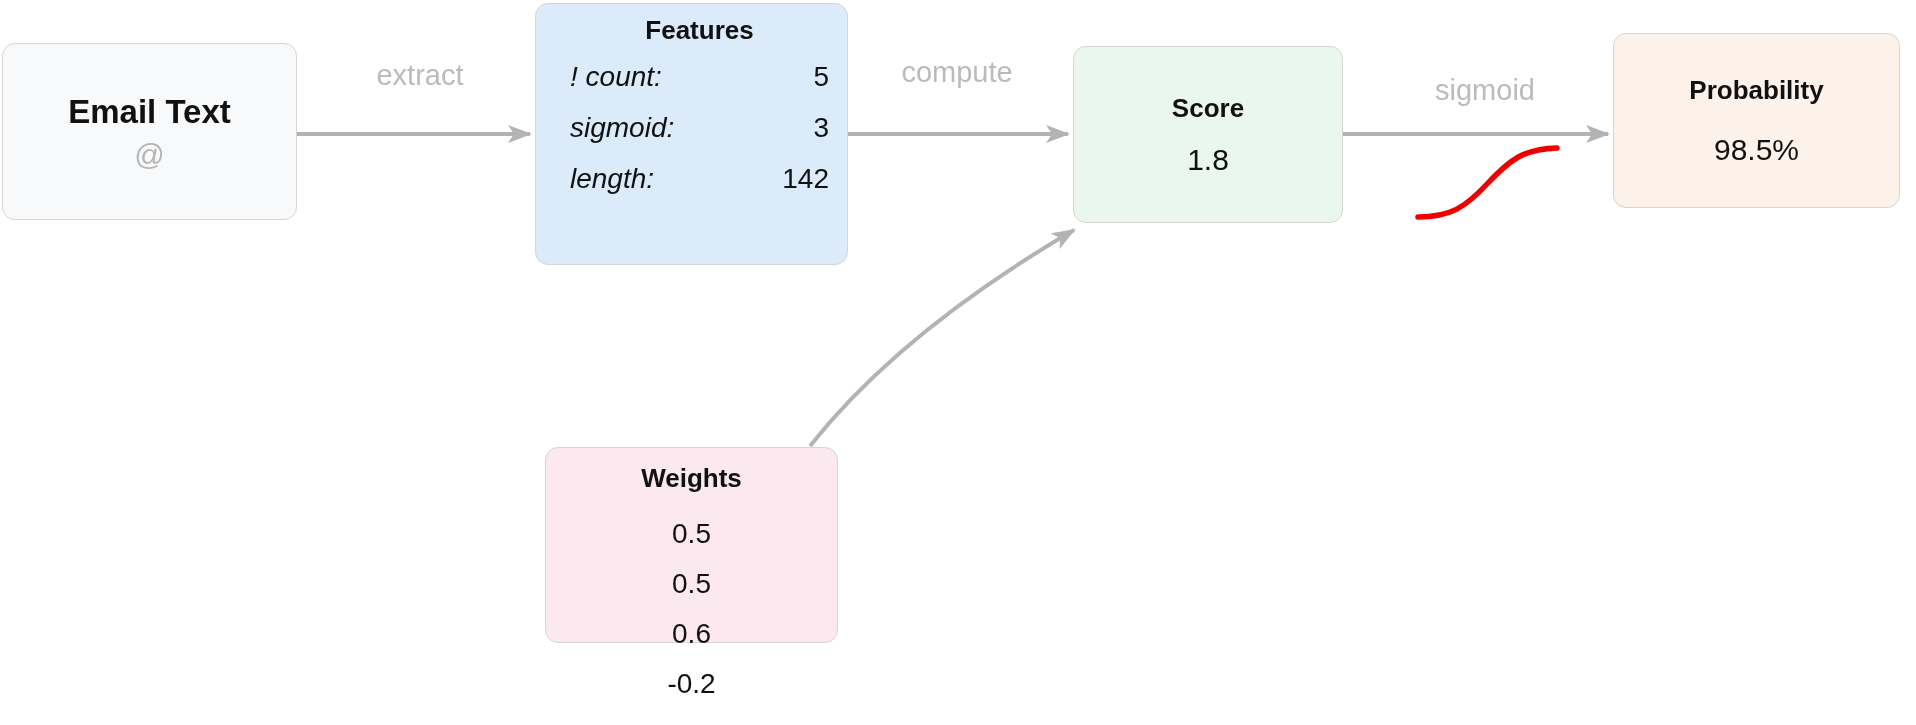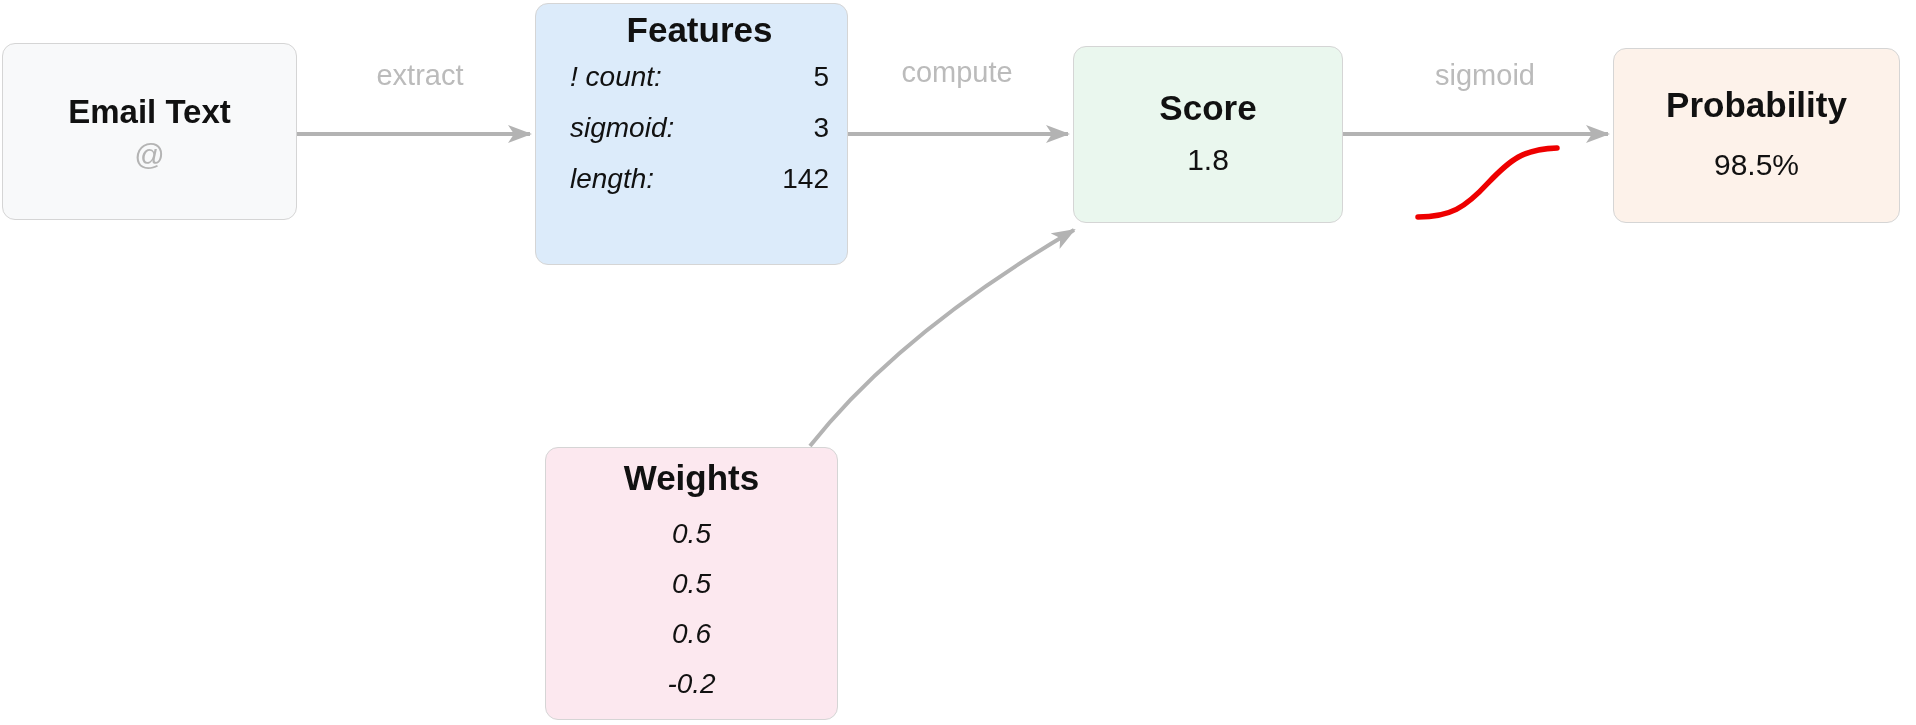--- a/index.html
+++ b/index.html
@@ -7,53 +7,53 @@
     --probability-fill:#fdf2ea; --weights-fill:#fce8ef;
     --node-border:#d5d5d5; --arrow:#b3b3b3; --edge-label:#bbbbbb;
     --sigmoid-curve:#ee0000; --text:#111111; --muted:#b4b4b4;
   }
   *{margin:0;padding:0;box-sizing:border-box;}
   html,body{background:#ffffff;}
   body{font-family:"Liberation Sans","DejaVu Sans",sans-serif;color:var(--text);}
   .canvas{position:relative;width:1916px;height:725px;background:#ffffff;overflow:hidden;}
   .node{position:absolute;border:1.5px solid var(--node-border);border-radius:13px;}
   .node-center{display:flex;flex-direction:column;align-items:center;justify-content:center;text-align:center;}
-  .node-title{font-weight:bold;font-size:35px;line-height:40px;color:var(--text);}
+  .node-title{font-weight:bold;font-size:26px;line-height:40px;color:var(--text);}
   .node-value{font-size:30px;line-height:44px;color:var(--text);}
 
   
   .email{left:2px;top:43px;width:295px;height:177px;background:var(--email-fill);gap:6px;}
   .email .node-title{font-size:33px;}
   .email-at{font-size:30px;line-height:34px;color:var(--muted);}
 
   
   .features{left:535px;top:3px;width:313px;height:262px;background:var(--features-fill);padding:5px 18px 8px 34px;}
   .features .node-title{display:block;text-align:center;line-height:42px;}
   .feature-rows{margin-top:0;}
   .feature-row{display:flex;justify-content:space-between;font-size:28px;line-height:51px;}
   .feature-label{text-align:left;font-style:italic;}
   .feature-value{text-align:right;}
 
   
   .score{left:1073px;top:46px;width:270px;height:177px;background:var(--score-fill);gap:10px;}
 
   
-  .probability{left:1613px;top:48px;width:287px;height:175px;background:var(--probability-fill);gap:18px;}
+  .probability{left:1613px;top:33px;width:287px;height:175px;background:var(--probability-fill);gap:18px;}
 
   
-  .weights{left:545px;top:447px;width:293px;height:273px;background:var(--weights-fill);padding-top:9px;text-align:center;}
+  .weights{left:545px;top:447px;width:293px;height:196px;background:var(--weights-fill);padding-top:9px;text-align:center;}
   .weights .node-title{line-height:42px;}
-  .weight-rows{margin-top:10px;font-style:italic;}
+  .weight-rows{margin-top:10px;}
   .weight-value{font-size:28px;line-height:50px;}
 
   
   .edge-label{position:absolute;transform:translate(-50%,-50%);font-size:29px;color:var(--edge-label);white-space:nowrap;}
   .lbl-extract{left:420px;top:75px;}
   .lbl-compute{left:957px;top:72px;}
-  .lbl-sigmoid{left:1485px;top:75px;}
+  .lbl-sigmoid{left:1485px;top:90px;}
 
   
   .overlay{position:absolute;left:0;top:0;width:1916px;height:725px;pointer-events:none;}
   .arrow-line{stroke:var(--arrow);stroke-width:4;fill:none;}
   .arrowhead{fill:var(--arrow);}
   .sigmoid-path{stroke:var(--sigmoid-curve);stroke-width:5.5;fill:none;stroke-linecap:round;}
 </style>
 </head>
 <body>
 

